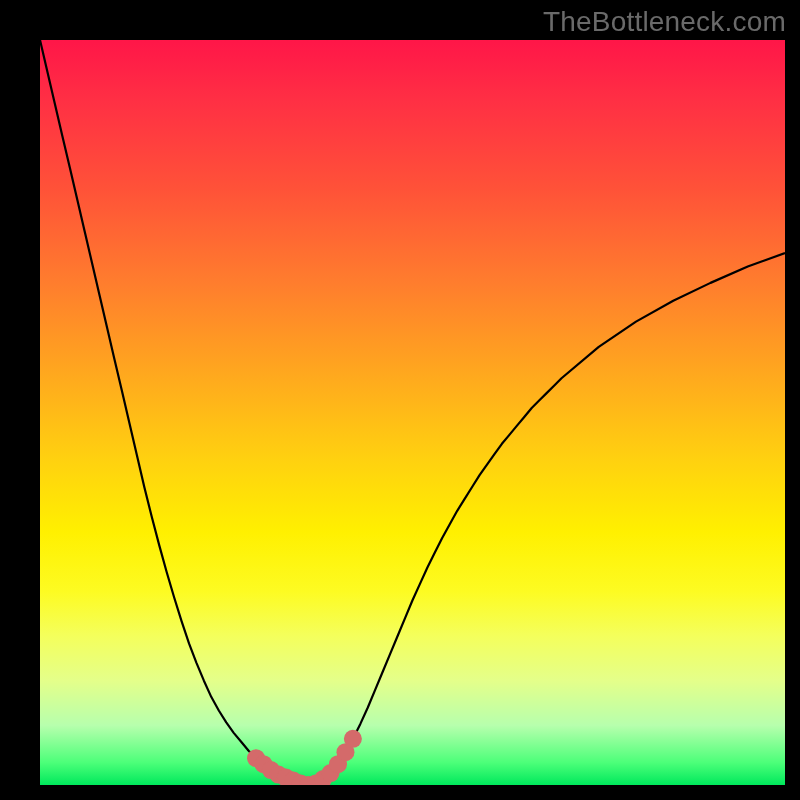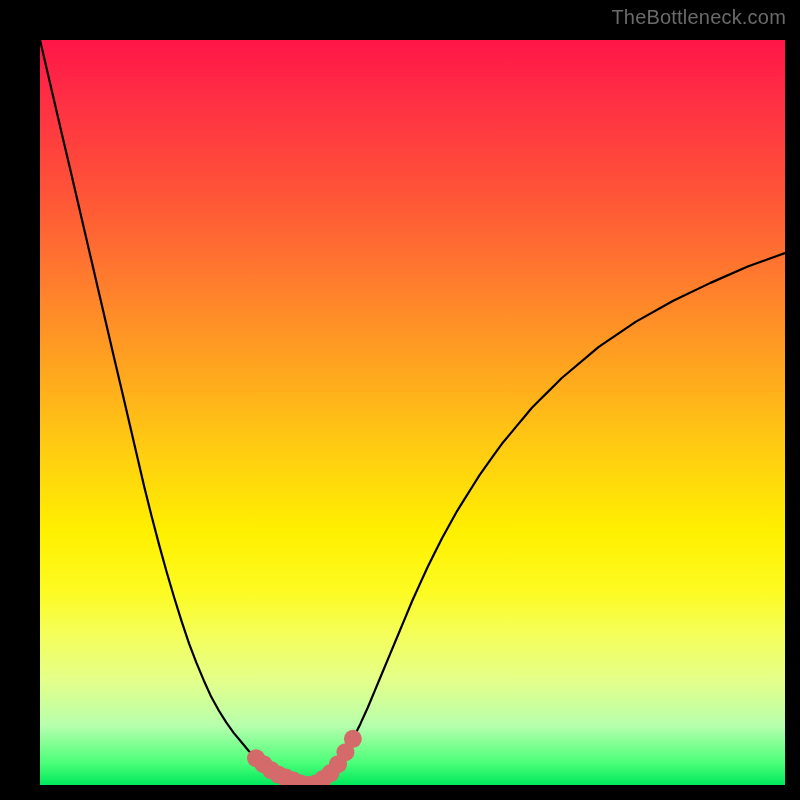--- a/index.html
+++ b/index.html
@@ -47,21 +47,21 @@
   }
   .curve {
     position: absolute;
     inset: 0;
   }
   .watermark {
     position: absolute;
     top: 6px;
     right: 14px;
     color: #6a6a6a;
-    font-size: 20px;
+    font-size: 28px;
     letter-spacing: 0.2px;
   }
 </style>
 </head>
 <body>
 
 <div class="frame">
   <div class="plot">
     <div class="gradient"></div>
     <svg class="curve" viewBox="0 0 745 745" preserveAspectRatio="none">

